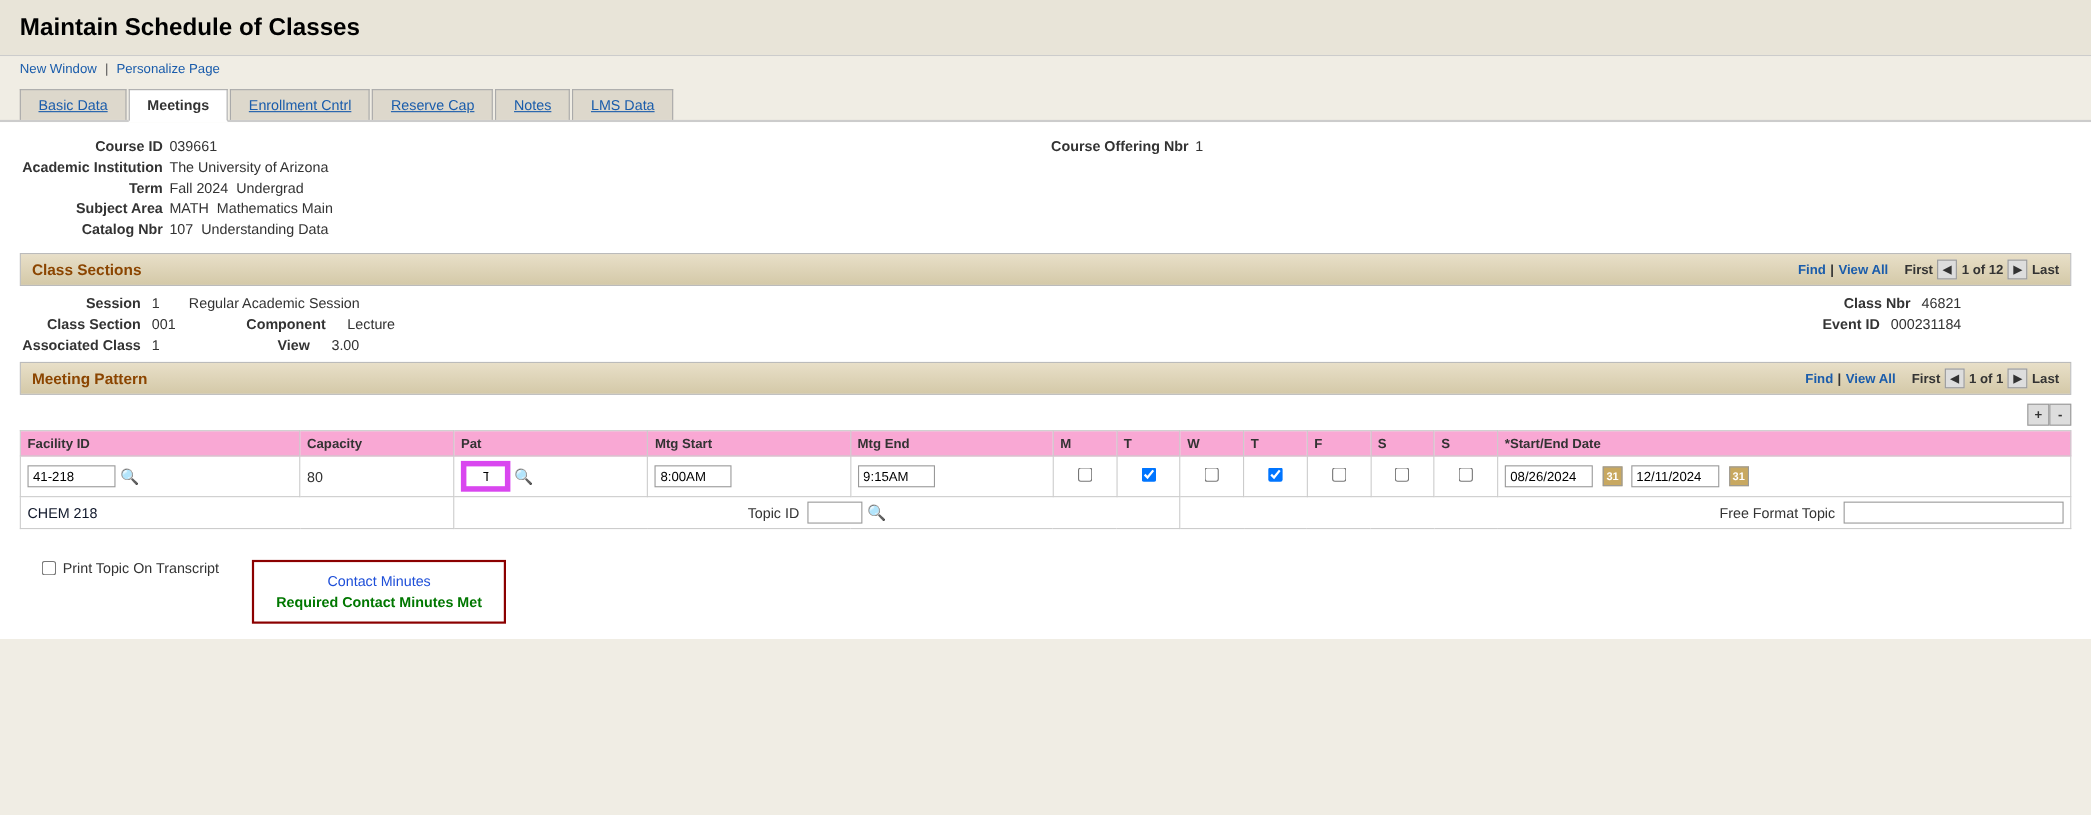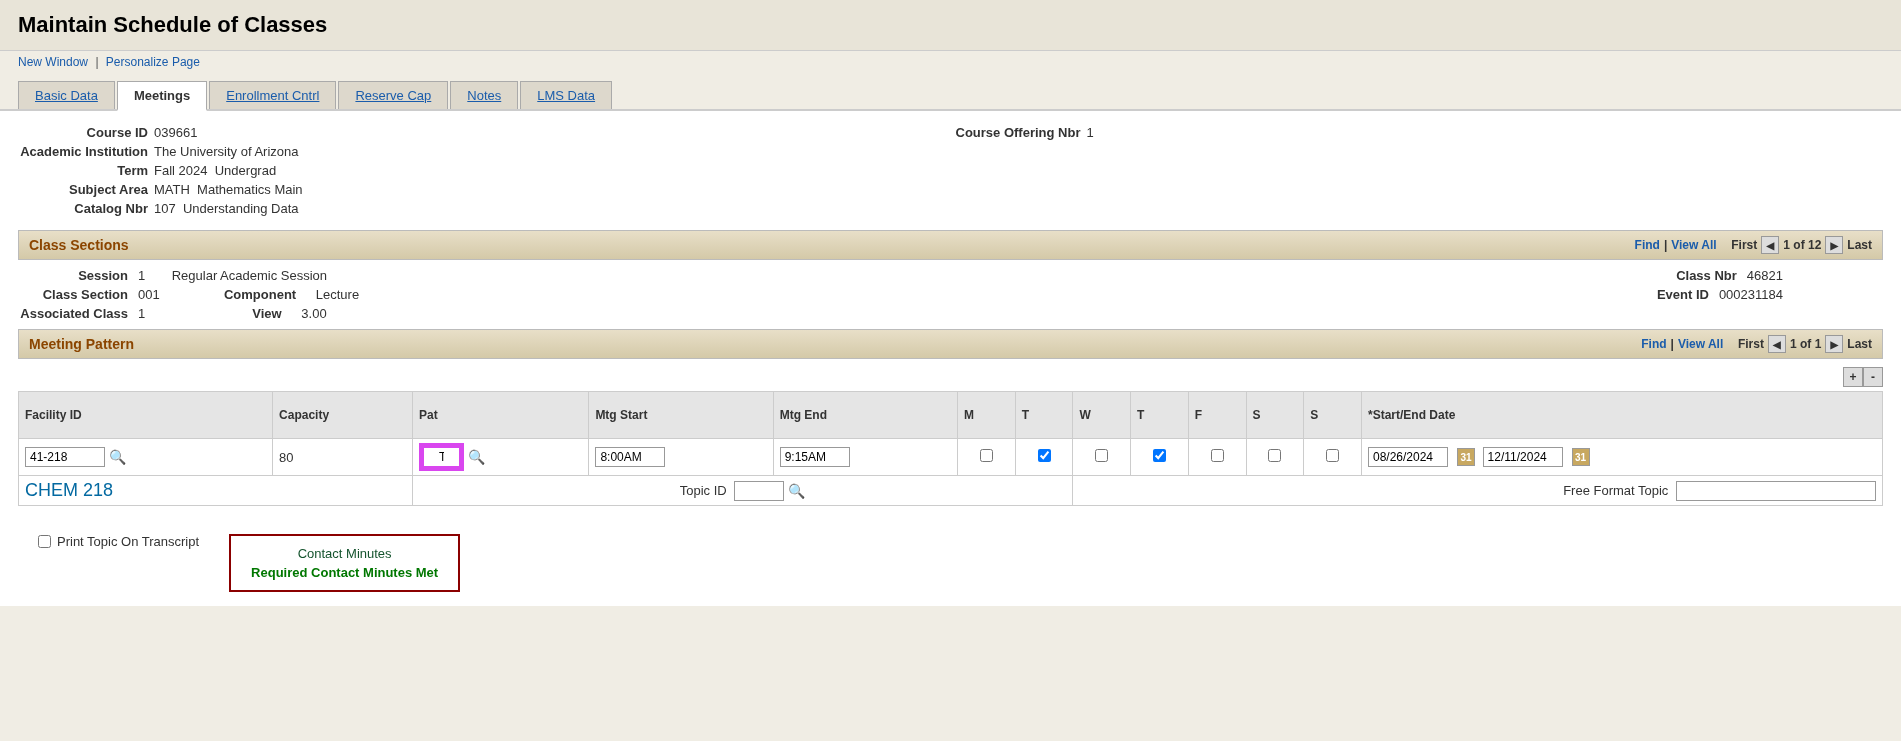--- a/index.html
+++ b/index.html
@@ -61,21 +61,21 @@
     .ci-label { font-weight: bold; min-width: 110px; text-align: right; margin-right: 4px; }
     .ci-value { color: #333; }
     .icon-btn {
       width: 20px; height: 20px; background: #ddd; border: 1px solid #999;
       cursor: pointer; display: inline-flex; align-items: center; justify-content: center;
       font-size: 12px; font-weight: bold; color: #333;
     }
 
     .mp-table { width: 100%; border-collapse: collapse; }
     .mp-table th {
-      background: #e5e5e5; border: 1px solid #ccc; padding: 16px 6px;
+      background: #f9a8d4; border: 1px solid #ccc; padding: 4px 6px;
       font-weight: bold; font-size: 12px; text-align: left;
     }
     .mp-table td {
       border: 1px solid #ccc; padding: 4px 6px; vertical-align: middle;
       font-size: 13px;
     }
 
     .facility-input { width: 80px; border: 1px solid #999; padding: 2px 4px; font-size: 12px; }
     .pat-input { width: 45px; border: 5px solid #d946ef; padding: 2px 15px; font-size: 12px; }
     .time-input { width: 70px; border: 1px solid #999; padding: 2px 4px; font-size: 12px; }
@@ -97,24 +97,24 @@
     .bottom-section { margin-top: 14px; display: flex; align-items: flex-start; gap: 30px; }
 
     .print-topic { display: flex; align-items: center; gap: 6px; font-size: 13px; }
 
     .contact-minutes-box {
       border: 2px solid #8b0000;
       padding: 10px 20px;
       text-align: center;
       min-width: 220px;
     }
-    .contact-minutes-title { color: #14532d; font-size: 13px; margin-bottom: 4px; }
+    .contact-minutes-title { color: #1d4ed8; font-size: 13px; margin-bottom: 4px; }
     .contact-minutes-met { color: #007700; font-weight: bold; font-size: 13px; }
 
-    .room-label { font-size: 18px; color: #0369a1; margin-top: 4px; }
+    .room-label { font-size: 13px; color: #0f172a; margin-top: 4px; }
 
     .inline-flex { display: inline-flex; align-items: center; gap: 2px; }
     .date-group { display: inline-flex; align-items: center; gap: 2px; }
 
     .two-col-info { display: flex; gap: 0; }
     .info-row { display: flex; margin-bottom: 4px; }
     .info-row .lbl { font-weight: bold; text-align: right; min-width: 130px; margin-right: 6px; }
     .info-row .val { }
   </style>
 </head>

